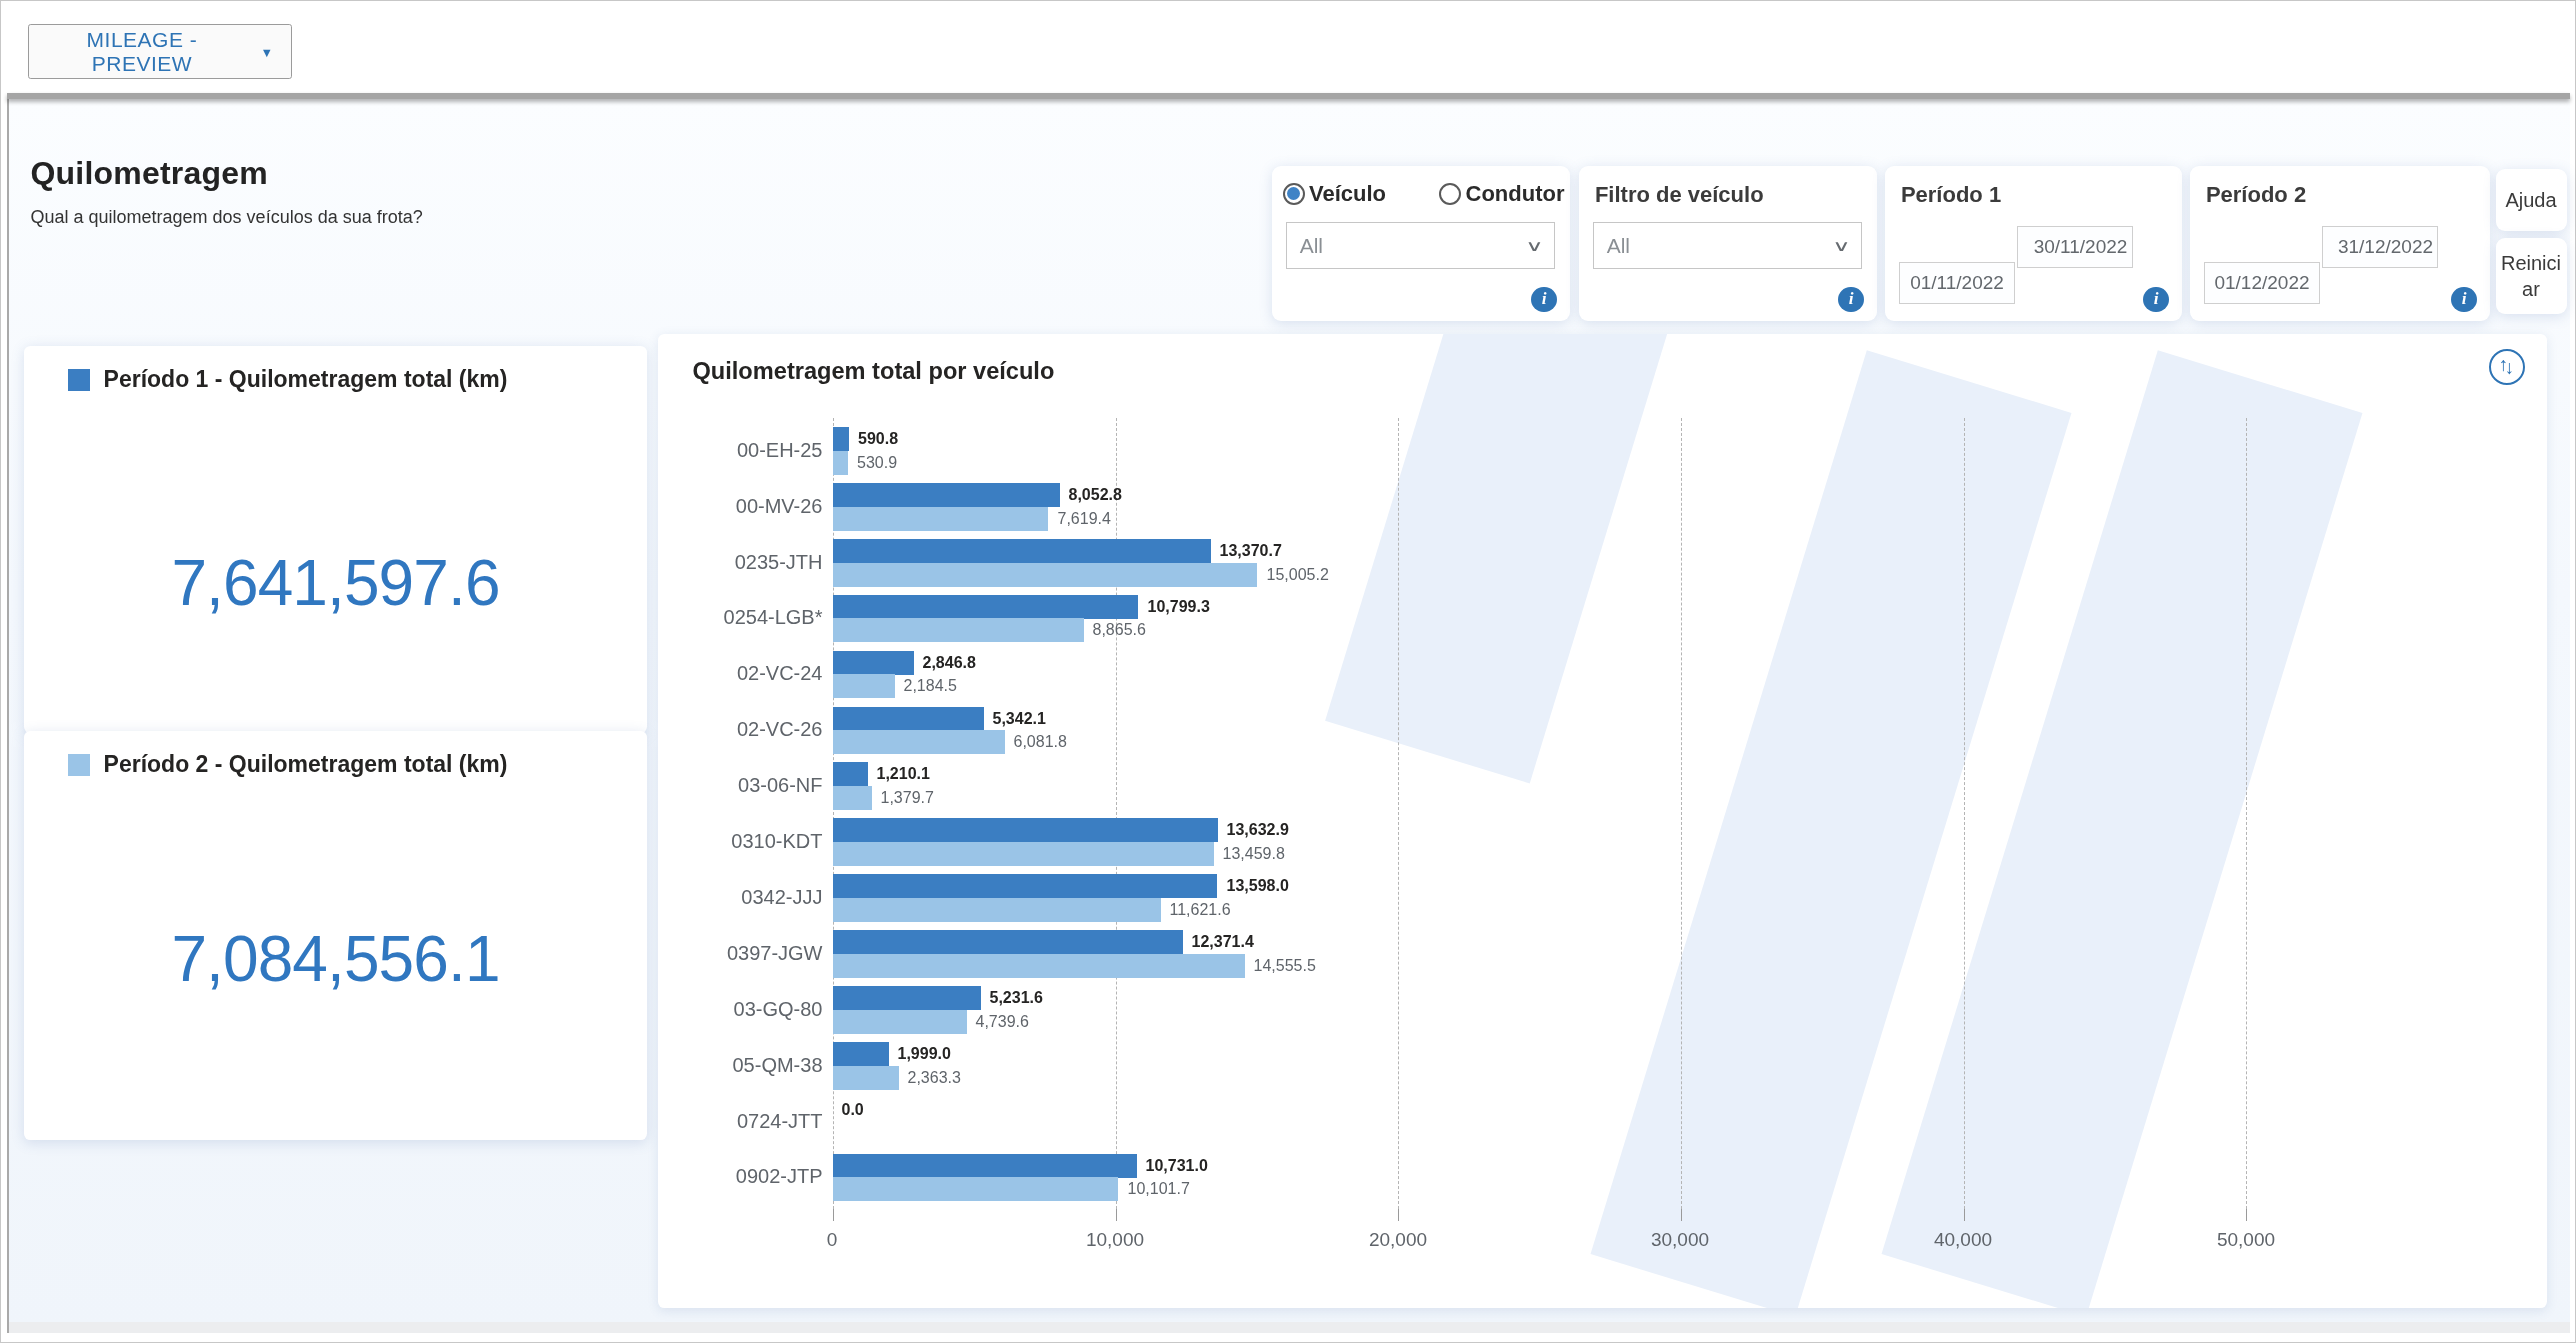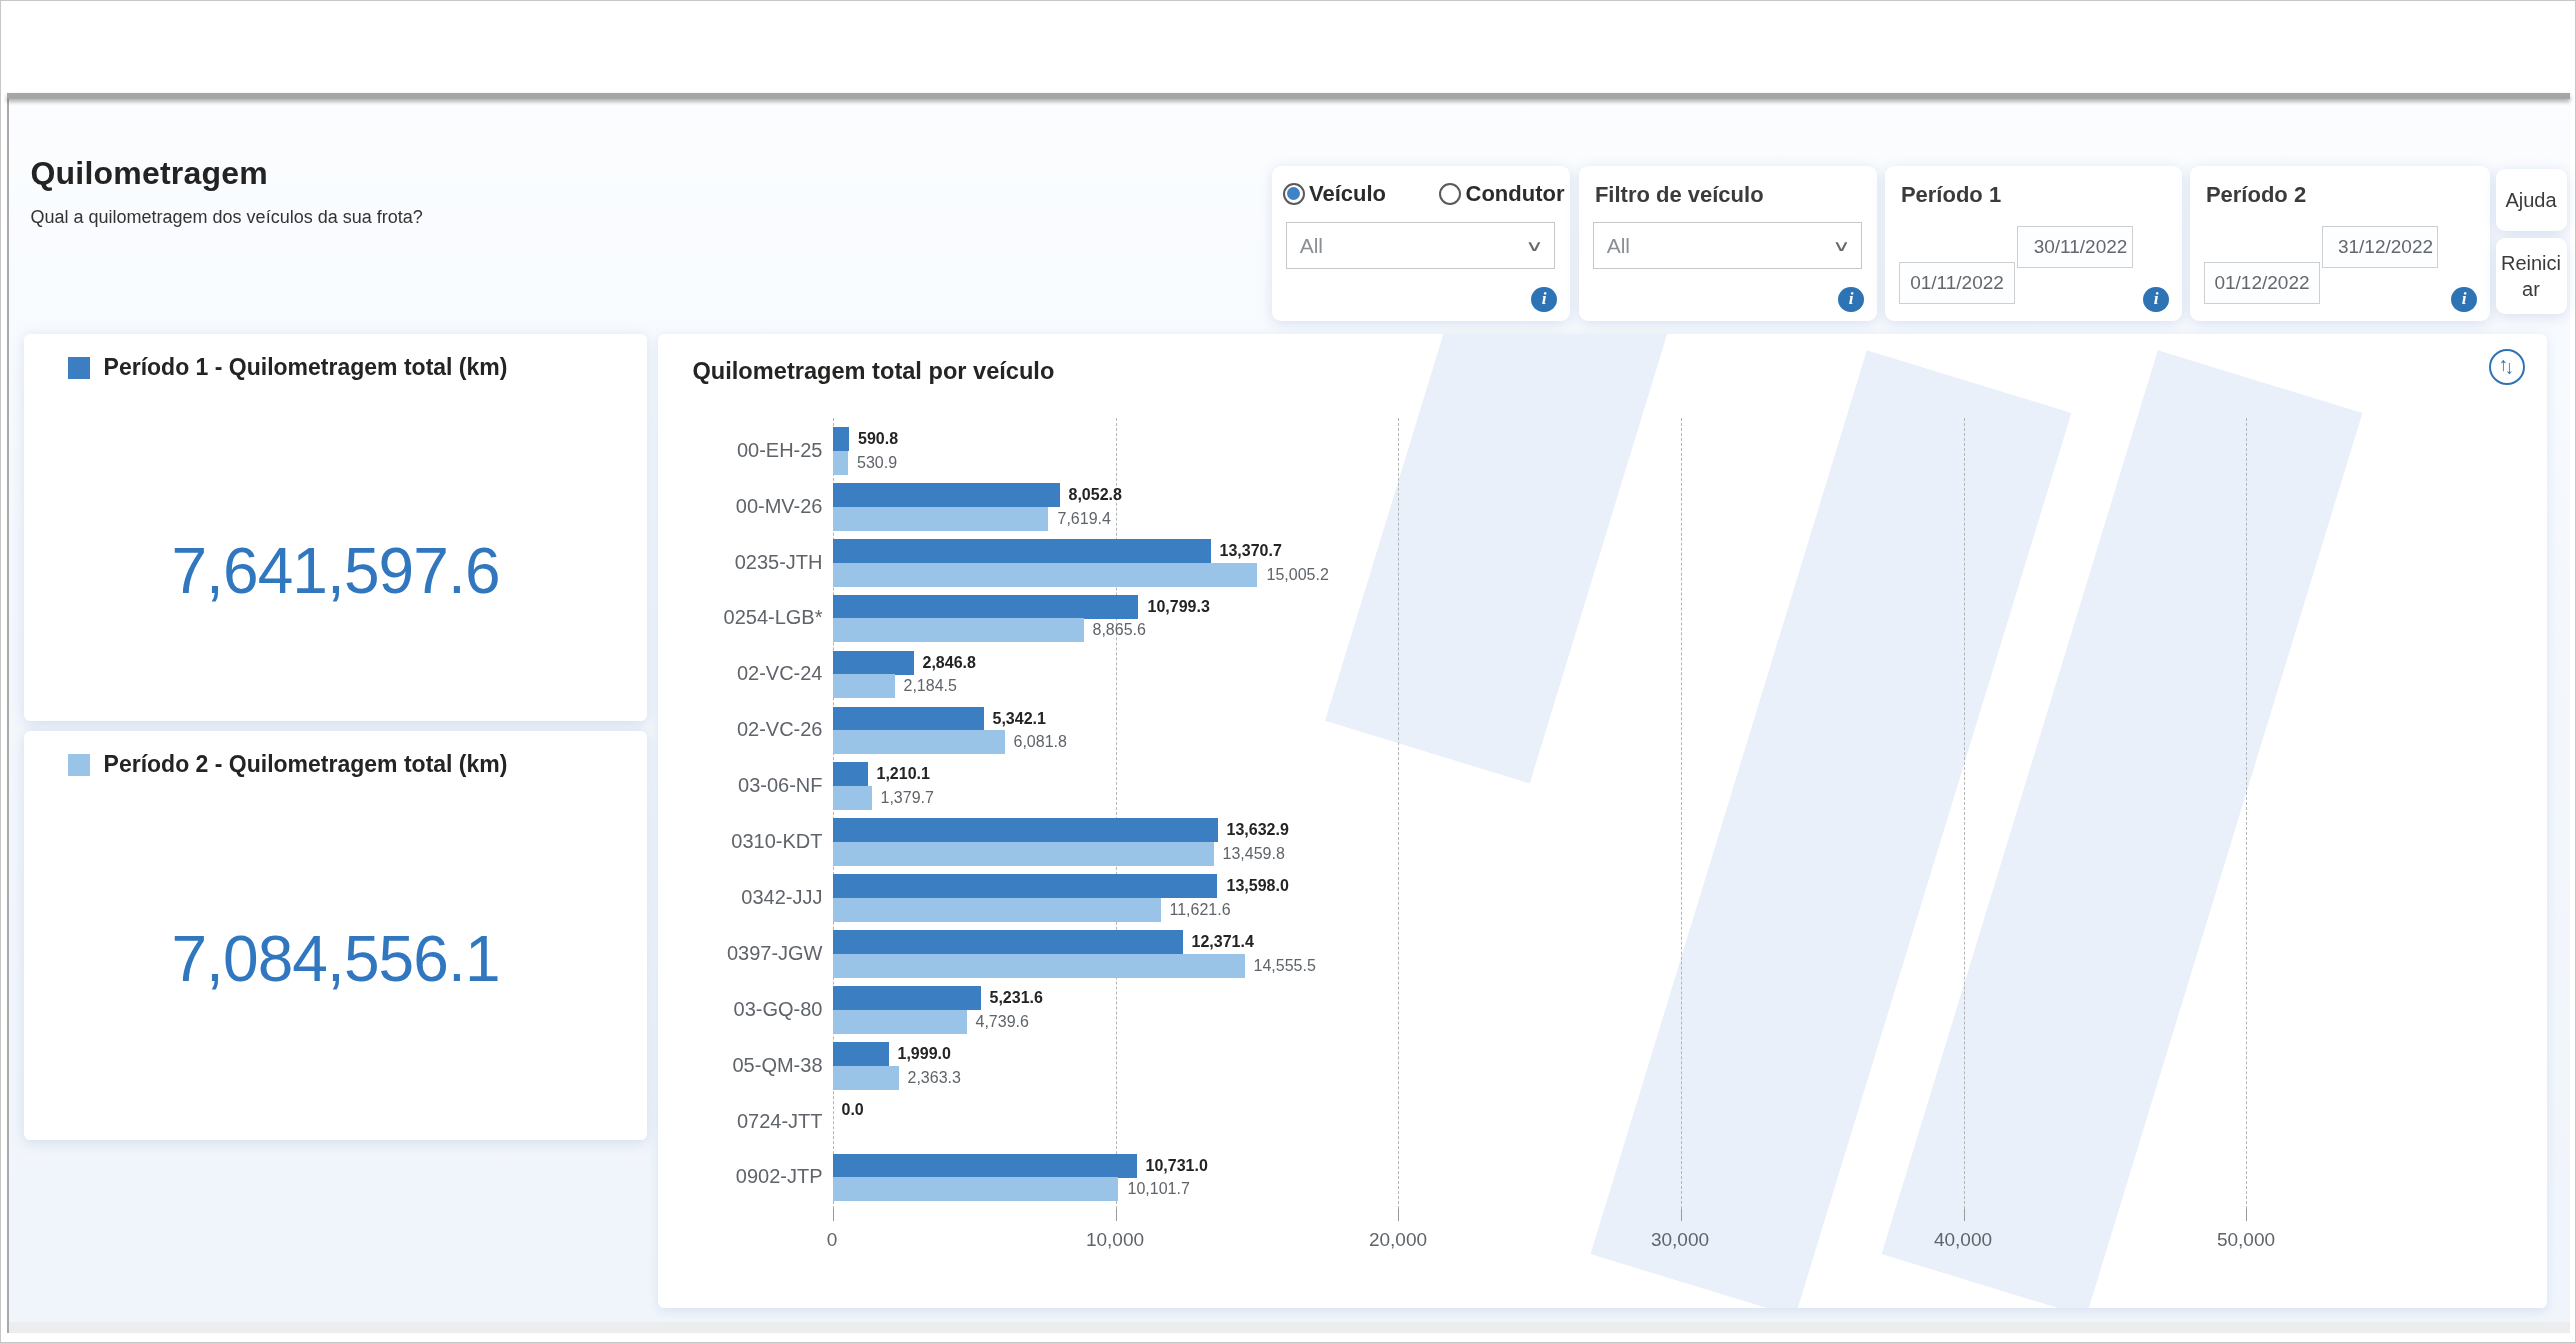--- a/index.html
+++ b/index.html
@@ -81,21 +81,21 @@
 
   .side-btn { position: absolute; left: 2487px; width: 71px; background: #ffffff; border-radius: 9px;
               box-shadow: 0 2.7px 12.7px rgba(80,110,170,0.18); border: none; cursor: pointer;
               display: flex; align-items: center; justify-content: center; text-align: center;
               font-size: 20px; color: #3b3b3b; font-family: "Liberation Sans", sans-serif; line-height: 1.3; }
   #btn-help  { top: 70px;  height: 62px; }
   #btn-reset { top: 139px; height: 76px; overflow-wrap: anywhere; padding: 3.6px; }
 
   
   .kpi-card { left: 15.5px; width: 623px; border-radius: 6.4px; display: flex; flex-direction: column; }
-  #kpi1 { top: 235px; height: 387px; gap: 40px; }
+  #kpi1 { top: 247px; height: 387px; gap: 40px; }
   #kpi2 { top: 632px; height: 409px; }
   .kpi-legend { display: flex; align-items: center; gap: 13.6px; padding: 20px 0 0 44px; }
   .kpi-swatch { width: 22px; height: 22px; flex: none; }
   .kpi-legend .klabel { font-size: 23px; font-weight: 700; color: #252423; }
   .kpi-value-wrap { flex: 1; display: flex; align-items: center; justify-content: center; }
   .kpi-value { font-size: 64px; color: #3077c0; letter-spacing: -0.9px; }
 
   
   #chart-card { left: 649px; top: 235px; width: 1889px; height: 974px; border-radius: 6.4px;
                 overflow: hidden; box-shadow: 0 2.7px 11px rgba(80,110,170,0.14); }
@@ -125,20 +125,26 @@
   .bar { position: absolute; height: 23.6px; }
   .val { position: absolute; height: 23.6px; line-height: 23.6px; font-size: 16px; white-space: nowrap; }
   .val0 { color: #252423; font-weight: 700; }
   .val1 { color: #5f646a; }
 </style>
 </head>
 <body>
 
 <div class="page">
 
+  <div class="topbar">
+    <button class="report-select">
+      <span class="lbl">MILEAGE - PREVIEW</span>
+      <span class="caret">▼</span>
+    </button>
+  </div>
 
   <div class="divider"></div>
 
   <div class="report">
 
     <div class="page-header">
       <h1>Quilometragem</h1>
       <p>Qual a quilometragem dos veículos da sua frota?</p>
     </div>
 

